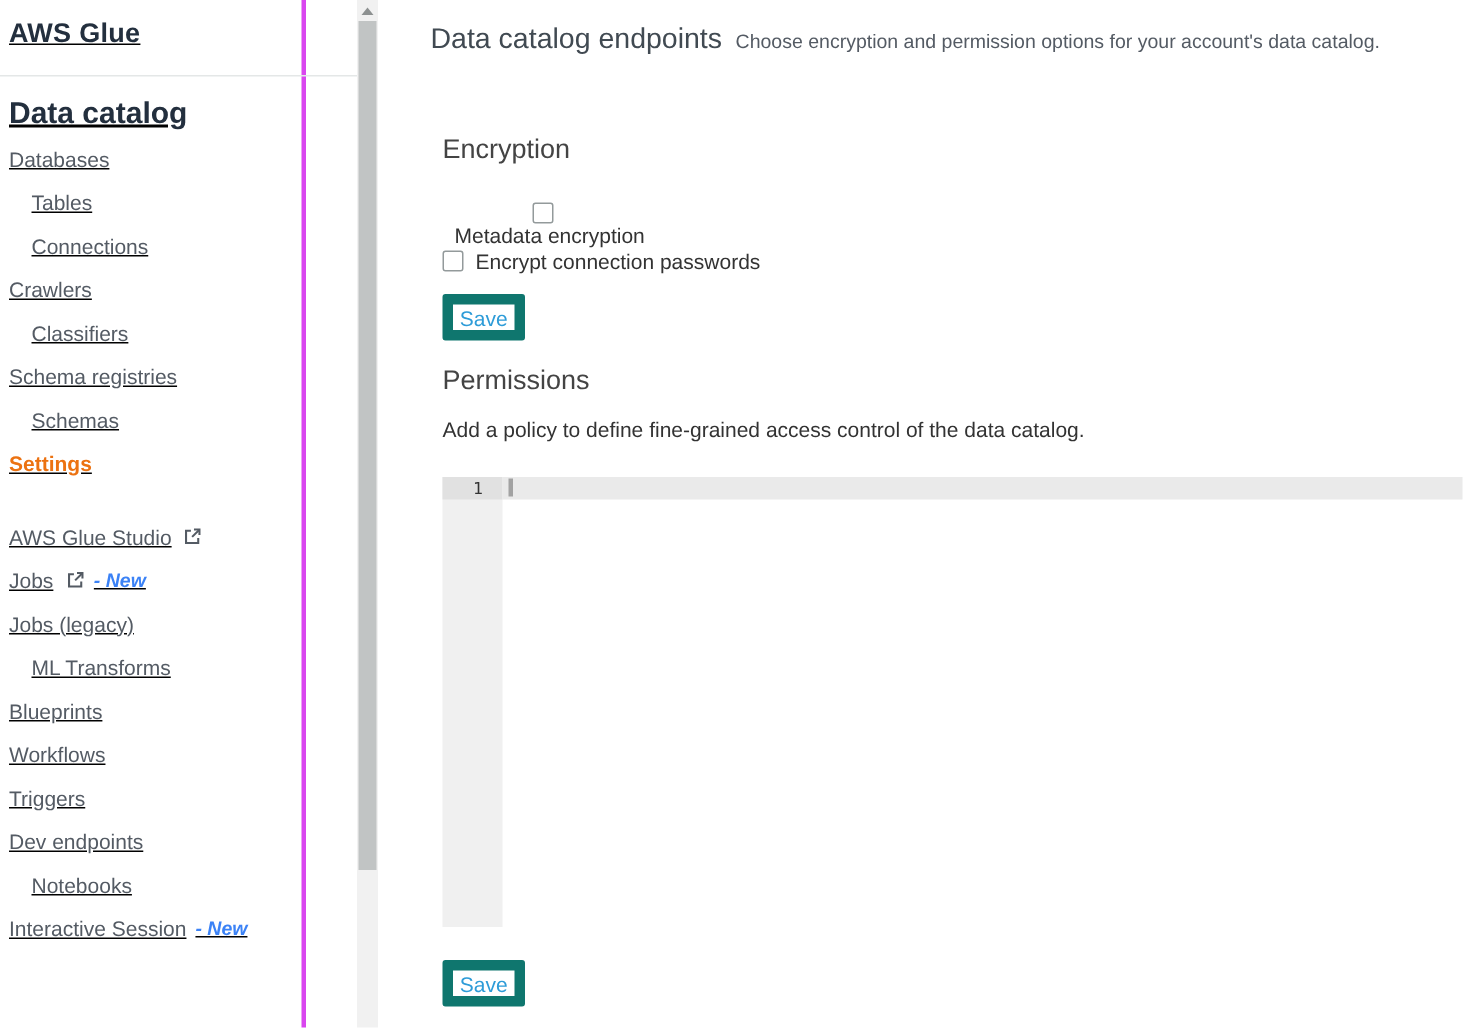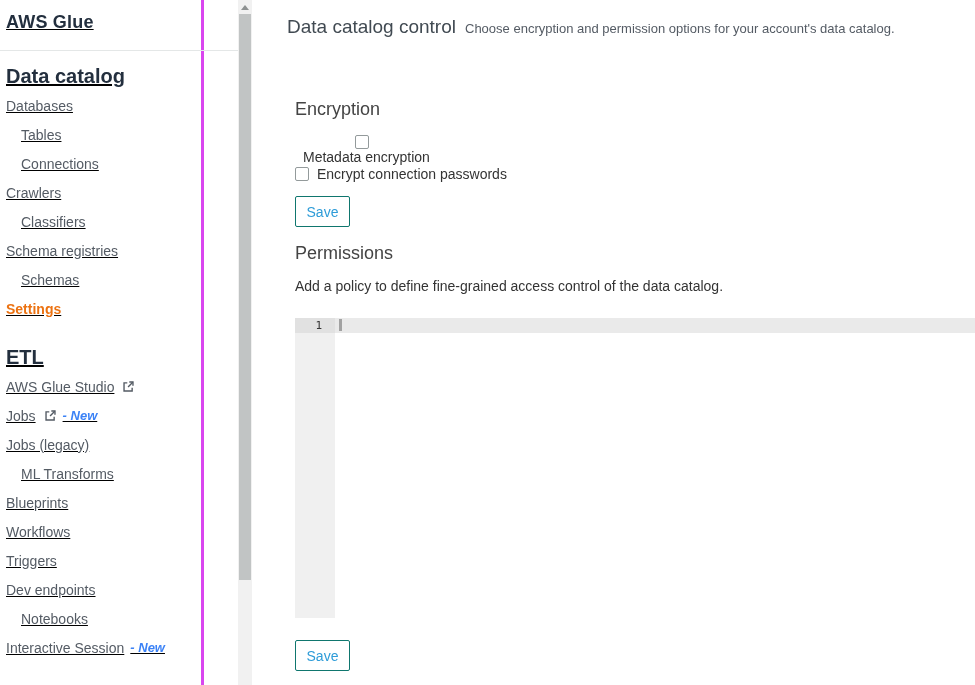--- a/index.html
+++ b/index.html
@@ -39,33 +39,33 @@
 
   
   .main { position:absolute; left:255px; top:0; width:720px; height:685px; }
   .page-header { position:absolute; left:32px; top:16px; display:flex;
     align-items:baseline; white-space:nowrap; }
   .page-title { font-size:19px; font-weight:400; color:#414a52; }
   .page-subtitle { margin-left:9px; font-size:13px; color:#545b64; }
 
   .section-heading { position:absolute; left:40px; font-size:18px;
     font-weight:400; color:#444; }
-  #encryption-heading { top:99px; }
+  #encryption-heading { top:89px; }
   #permissions-heading { top:243px; }
 
   .checkbox-row { position:absolute; left:40px; display:flex;
     align-items:center; cursor:pointer; }
   #checkbox-row-1 { top:135px;flex-direction:column; }
   #checkbox-row-2 { top:166px;text-align:center; }
   .checkbox { width:14px; height:14px; background:#fff;
     border:1px solid #939a9b; border-radius:2px; flex:0 0 auto; }
   .checkbox-label { margin-left:8px; font-size:14px; color:#333; }
 
   .save-btn { position:absolute; left:40px; width:55px; height:31px;
-    background:#fff; border:1px solid #0f766e; border-radius:2px;
+    background:#fff; border:7px solid #0f766e; border-radius:2px;
     color:#2e9cd8; font-size:14px; font-family:"Liberation Sans",sans-serif;
     cursor:pointer; }
   #save-encryption { top:196px; }
   #save-permissions { top:640px; }
 
   .perm-desc { position:absolute; left:40px; top:278px; font-size:14px;
     color:#333; }
 
   
   .editor { position:absolute; left:40px; top:318px; width:680px; height:300px;
@@ -108,21 +108,20 @@
       </a>
     <a class="nav-item indent">
         <span class="nav-label">Schemas</span>
       </a>
     <a class="nav-item active">
         <span class="nav-label">Settings</span>
       </a>
   </nav>
 
   <nav class="nav-section second">
-    <div class="nav-heading">ETL</div>
     <a class="nav-item">
       <span class="nav-label">AWS Glue Studio</span>
       <span class="ext-icon">
           <svg viewBox="0 0 16 16">
             <path d="M12.5 9.5v4h-10v-10h4"></path>
             <path d="M9 2.5h4.5V7"></path>
             <path d="M13.2 2.8 7.5 8.5"></path>
           </svg>
         </span>
     </a>
@@ -166,21 +165,21 @@
 </div>
 
 <div class="scrollbar">
   <div class="scroll-arrow"></div>
   <div class="scroll-thumb"></div>
 </div>
 
 <div class="main">
 
   <div class="page-header">
-    <span class="page-title">Data catalog control</span>
+    <span class="page-title">Data catalog endpoints</span>
     <span class="page-subtitle">Choose encryption and permission options for your account's data catalog.</span>
   </div>
 
   <div class="section-heading" id="encryption-heading">Encryption</div>
 
   <label class="checkbox-row" id="checkbox-row-1">
     <span class="checkbox"></span>
     <span class="checkbox-label">Metadata encryption</span>
   </label>
 

